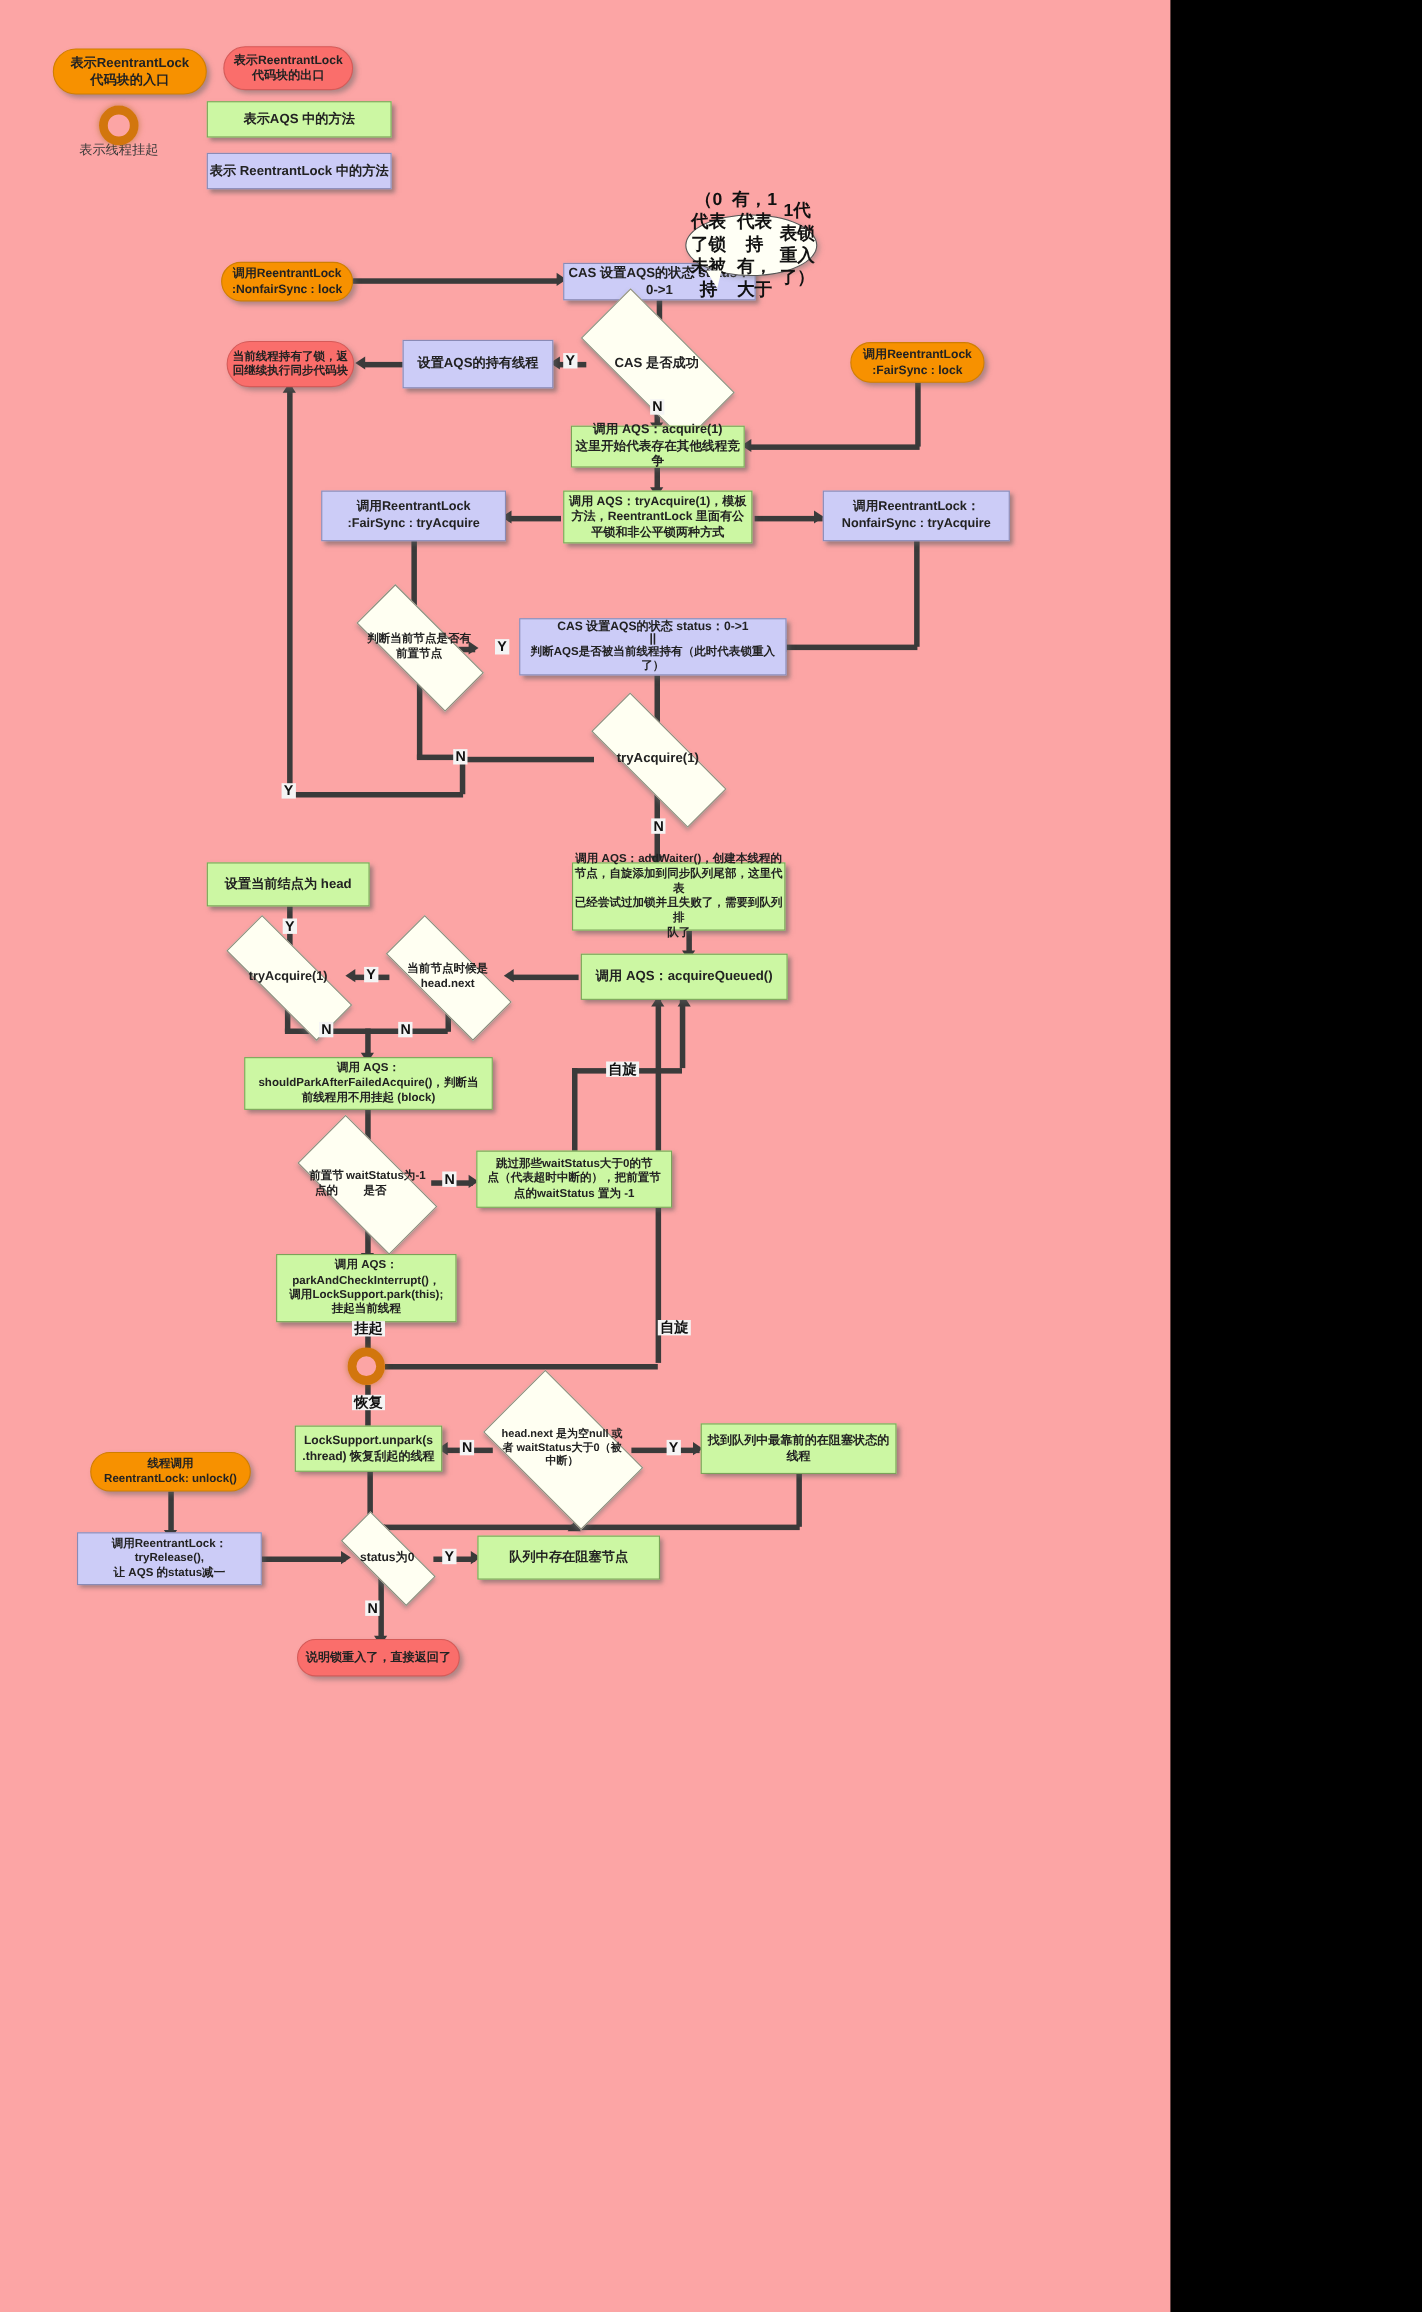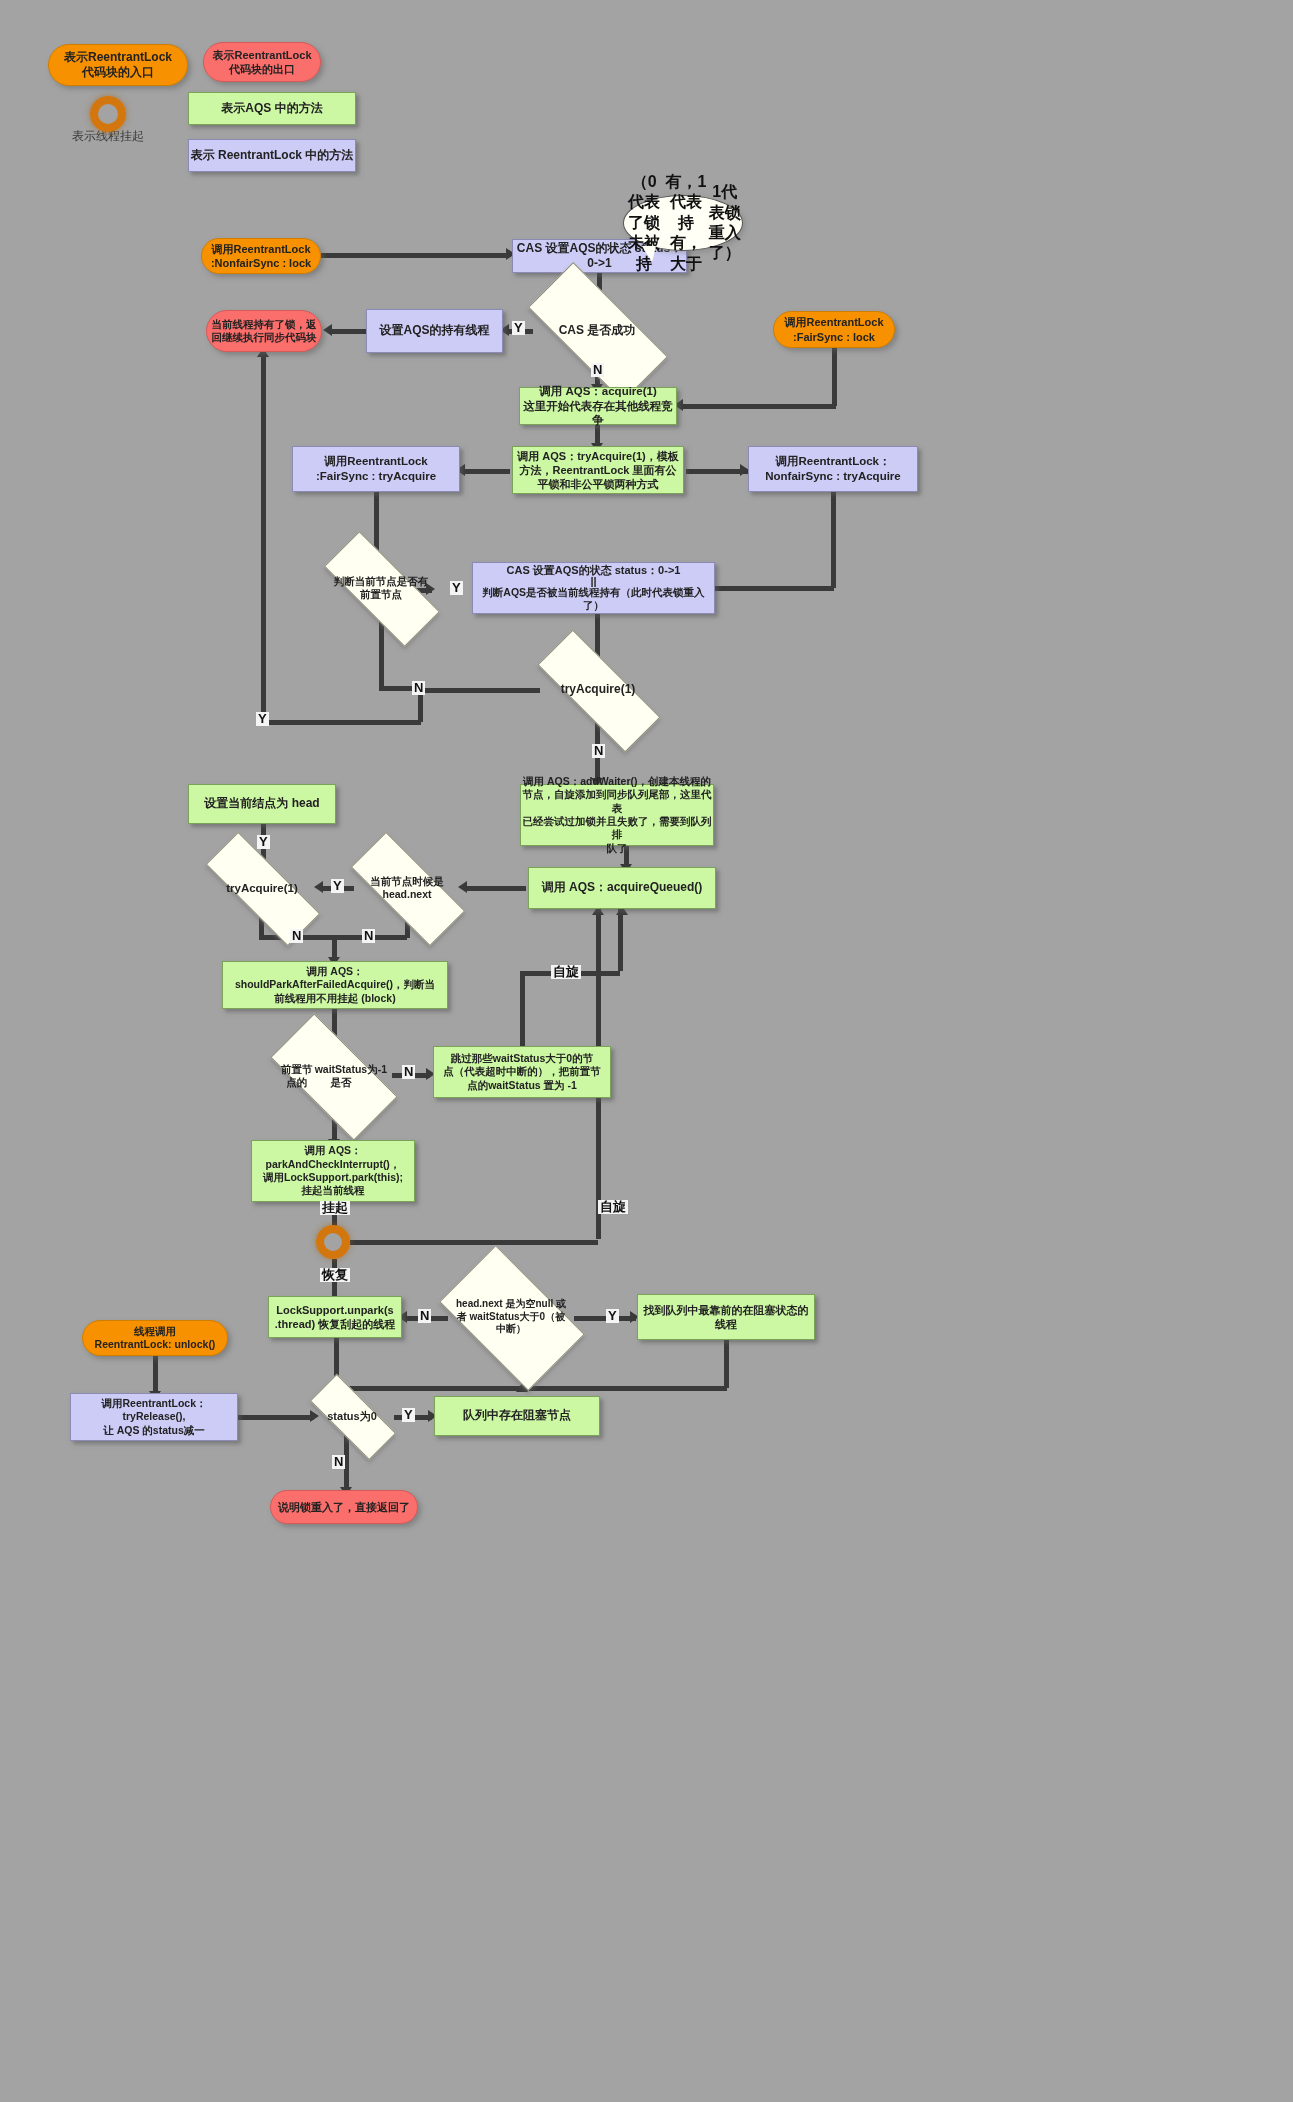--- a/index.html
+++ b/index.html
@@ -1,16 +1,16 @@
 <!DOCTYPE html>
 <html><head>
 <meta charset="utf-8">
 <style>
   html,body{margin:0;padding:0;background:#000;}
-  #canvas{position:relative;width:1293px;height:2102px;background:#a3a3a3;
+  #canvas{position:relative;width:1064px;height:2102px;background:#fca5a5;
     font-family:"Liberation Sans","DejaVu Sans",sans-serif;overflow:hidden;}
 
   .node{position:absolute;box-sizing:border-box;display:flex;align-items:center;
     justify-content:center;text-align:center;color:#222;font-weight:bold;
     line-height:1.28;z-index:4;}
 
   
   .rect{border:1px solid #777;box-shadow:3px 3px 4px rgba(90,90,90,.55);}
   .aqs{background:#ccf7a3;border-color:#7aa358;}
   .rl{background:#ccccf7;border-color:#8a8ab5;}

